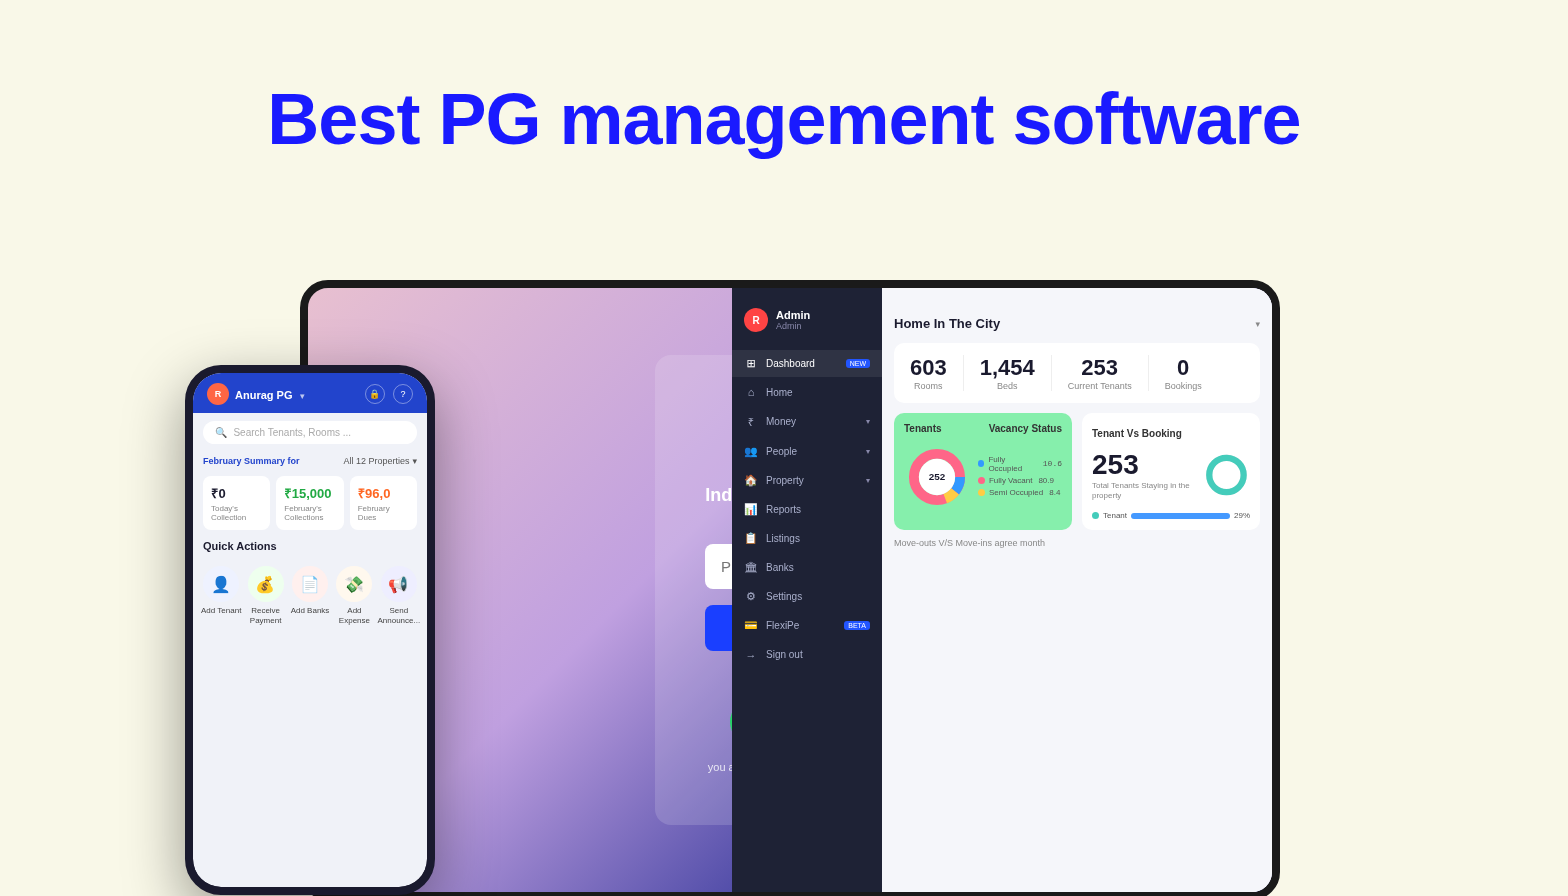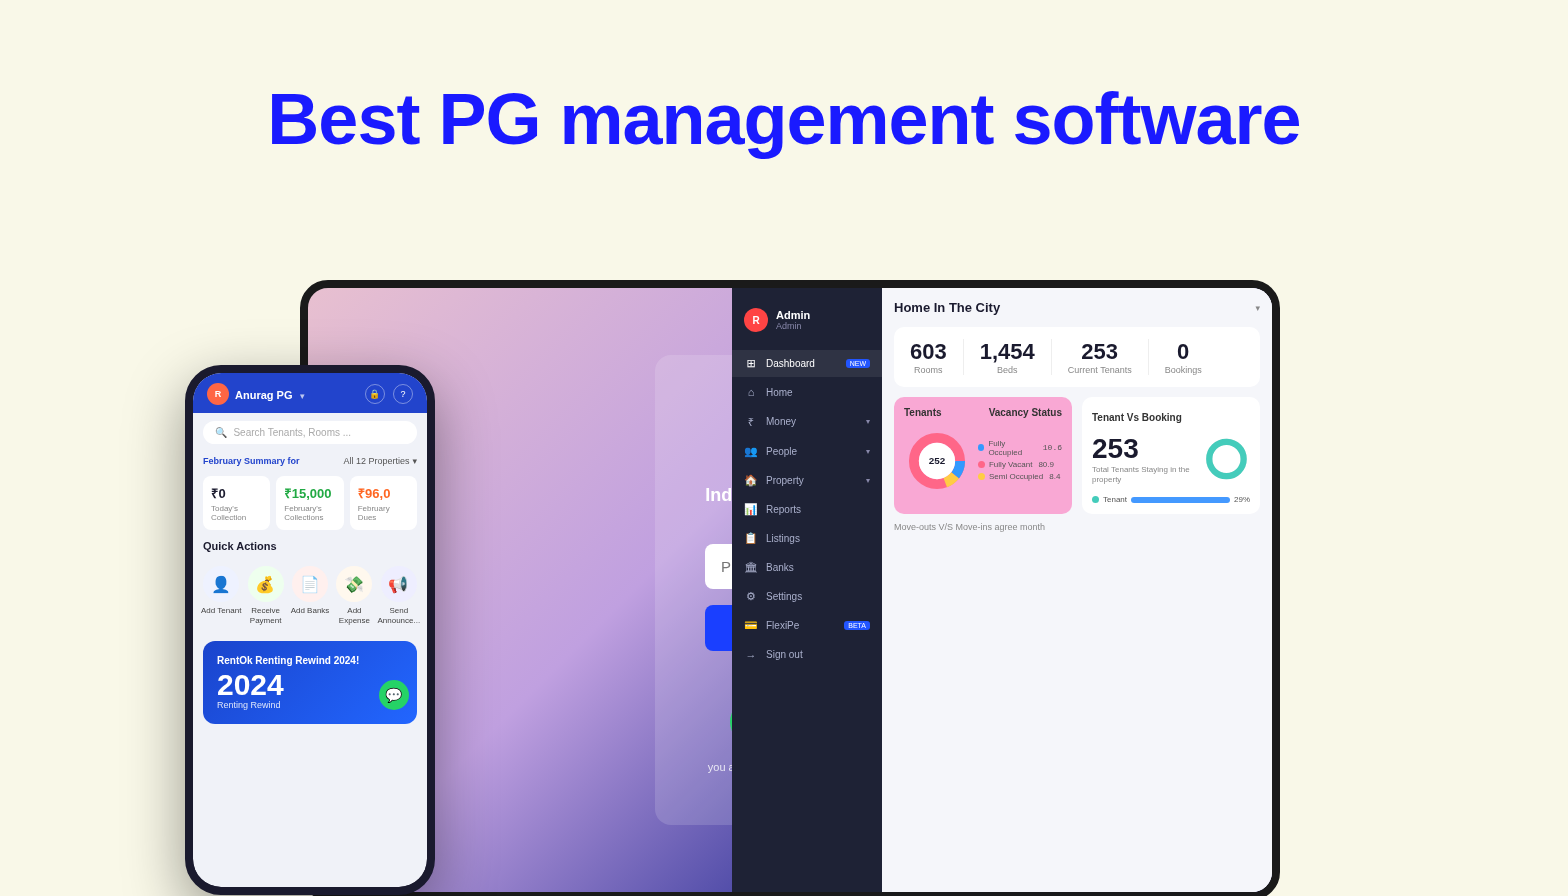--- a/index.html
+++ b/index.html
@@ -248,20 +248,21 @@
       background: #f5f6fa;
       padding: 12px;
       overflow: hidden;
     }
 
     .main-header {
       display: flex;
       align-items: center;
       justify-content: space-between;
       margin-bottom: 12px;
+      margin-top: 16px;
     }
 
     .property-name {
       font-size: 13px;
       font-weight: 700;
       color: #1a1a2e;
     }
 
     .stats-row {
       display: flex;
@@ -293,21 +294,21 @@
       width: 1px;
       background: #eee;
     }
 
     .charts-row {
       display: flex;
       gap: 10px;
     }
 
     .chart-card {
-      background: #f9a8d4;
+      background: #86efac;
       border-radius: 10px;
       padding: 10px;
       flex: 1;
     }
 
     .chart-title {
       font-size: 10px;
       font-weight: 600;
       color: #333;
       margin-bottom: 8px;
@@ -834,23 +835,15 @@
       <div class="quick-action-item">
         <div class="qa-icon-circle" style="background:#fff8ee;">💸</div>
         <span class="qa-label">Add Expense</span>
       </div>
       <div class="quick-action-item">
         <div class="qa-icon-circle" style="background:#eeeeff;">📢</div>
         <span class="qa-label">Send Announce...</span>
       </div>
     </div>
 
-    <div class="rewind-card">
-      <div class="rewind-title">RentOk Renting Rewind 2024!</div>
-      <div class="rewind-year">2024</div>
-      <div class="rewind-sub">Renting Rewind</div>
-      <div class="whatsapp-fab">
-        <span>💬</span>
-      </div>
-    </div>
 
   </div>
 </div>
 
 </body></html>

